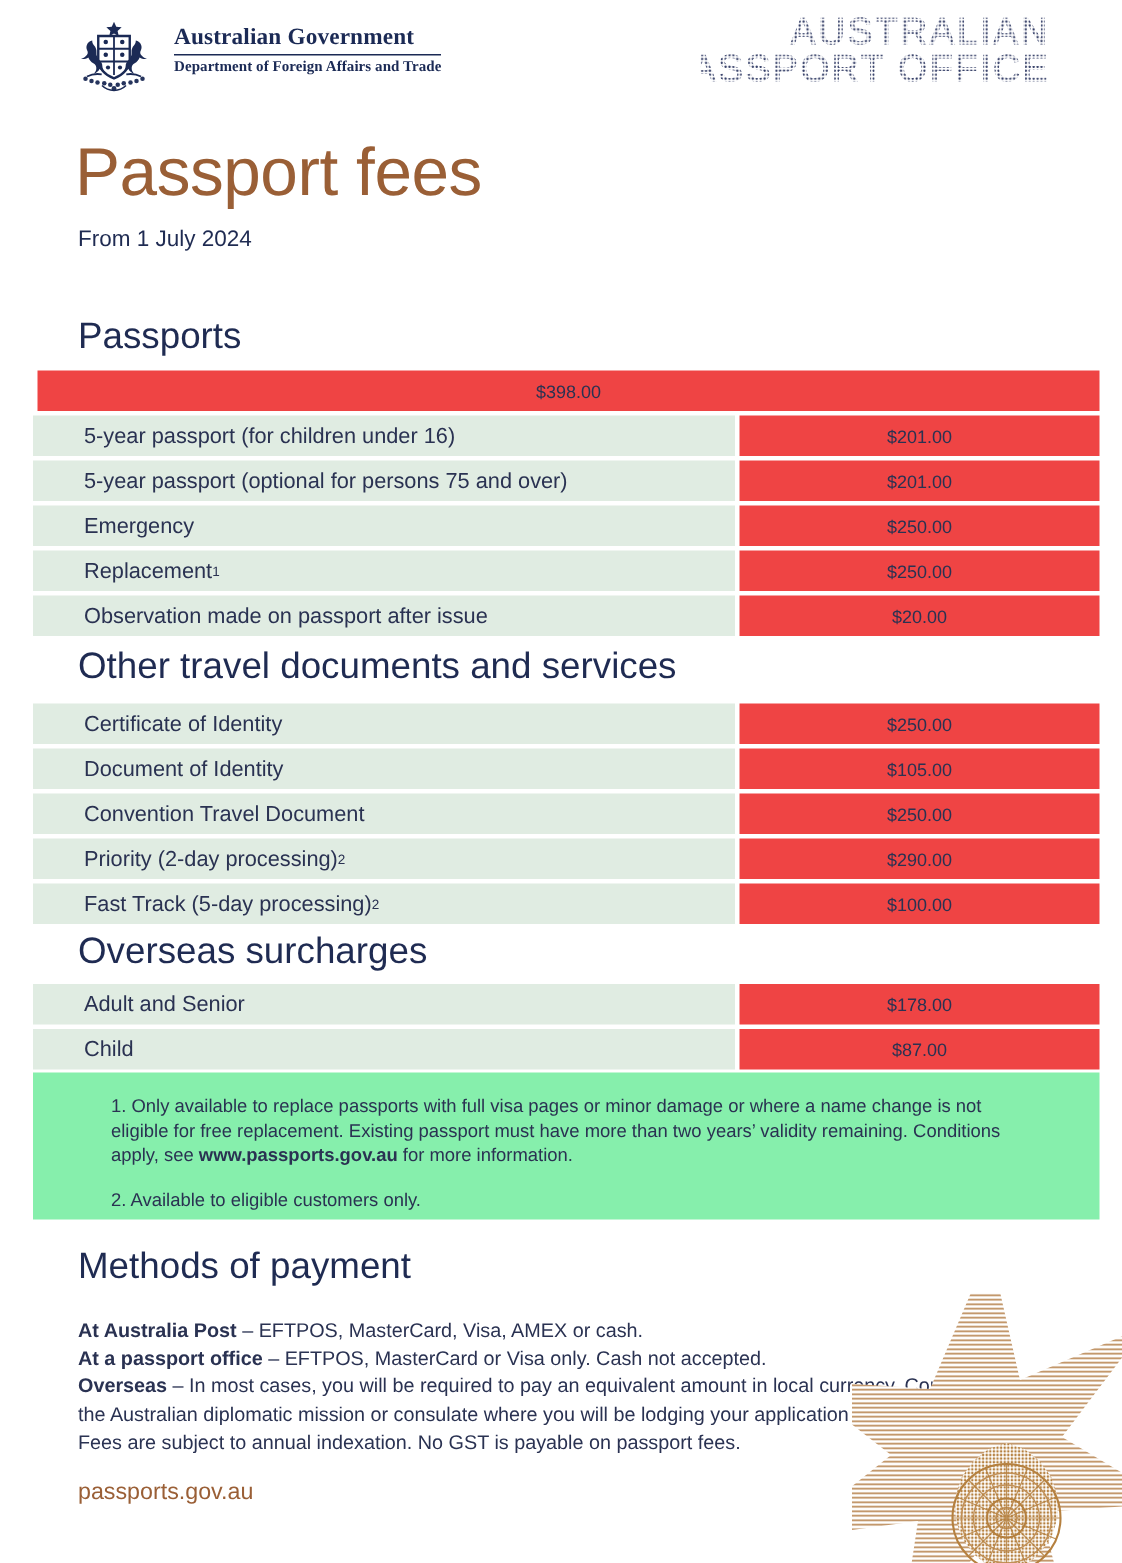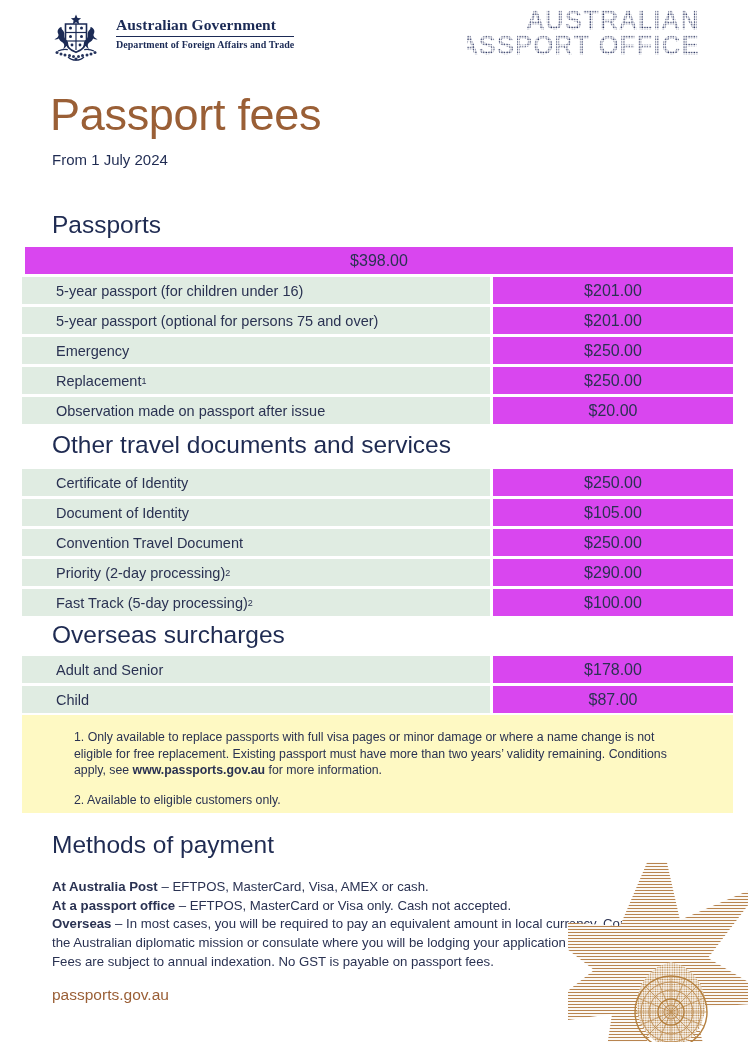--- a/index.html
+++ b/index.html
@@ -110,40 +110,40 @@
     align-items: center;
     padding-left: 34px;
     box-sizing: border-box;
     font-size: 14.5px;
     color: #2a3252;
     white-space: nowrap;
   }
   .fee-gap { width: 3px; }
   .fee-price {
     flex: 1;
-    background: #d946ef;
+    background: #ef4444;
     display: flex;
     align-items: center;
     justify-content: center;
-    font-size: 16px;
+    font-size: 12px;
     color: #2a3252;
   }
   .fee-label sup {
     font-size: 9px;
     vertical-align: super;
     line-height: 0;
   }
 
   
   #footnotes {
     position: absolute;
     left: 22px; top: 715px;
     width: 711px;
     height: 98px;
-    background: #fef9c3;
+    background: #86efac;
     box-sizing: border-box;
     padding: 14px 40px 0 52px;
   }
   .footnote {
     font-size: 12.3px;
     line-height: 1.35;
     color: #2a3252;
   }
   .footnote.second { margin-top: 13px; }
   .footnote b { font-weight: bold; }

